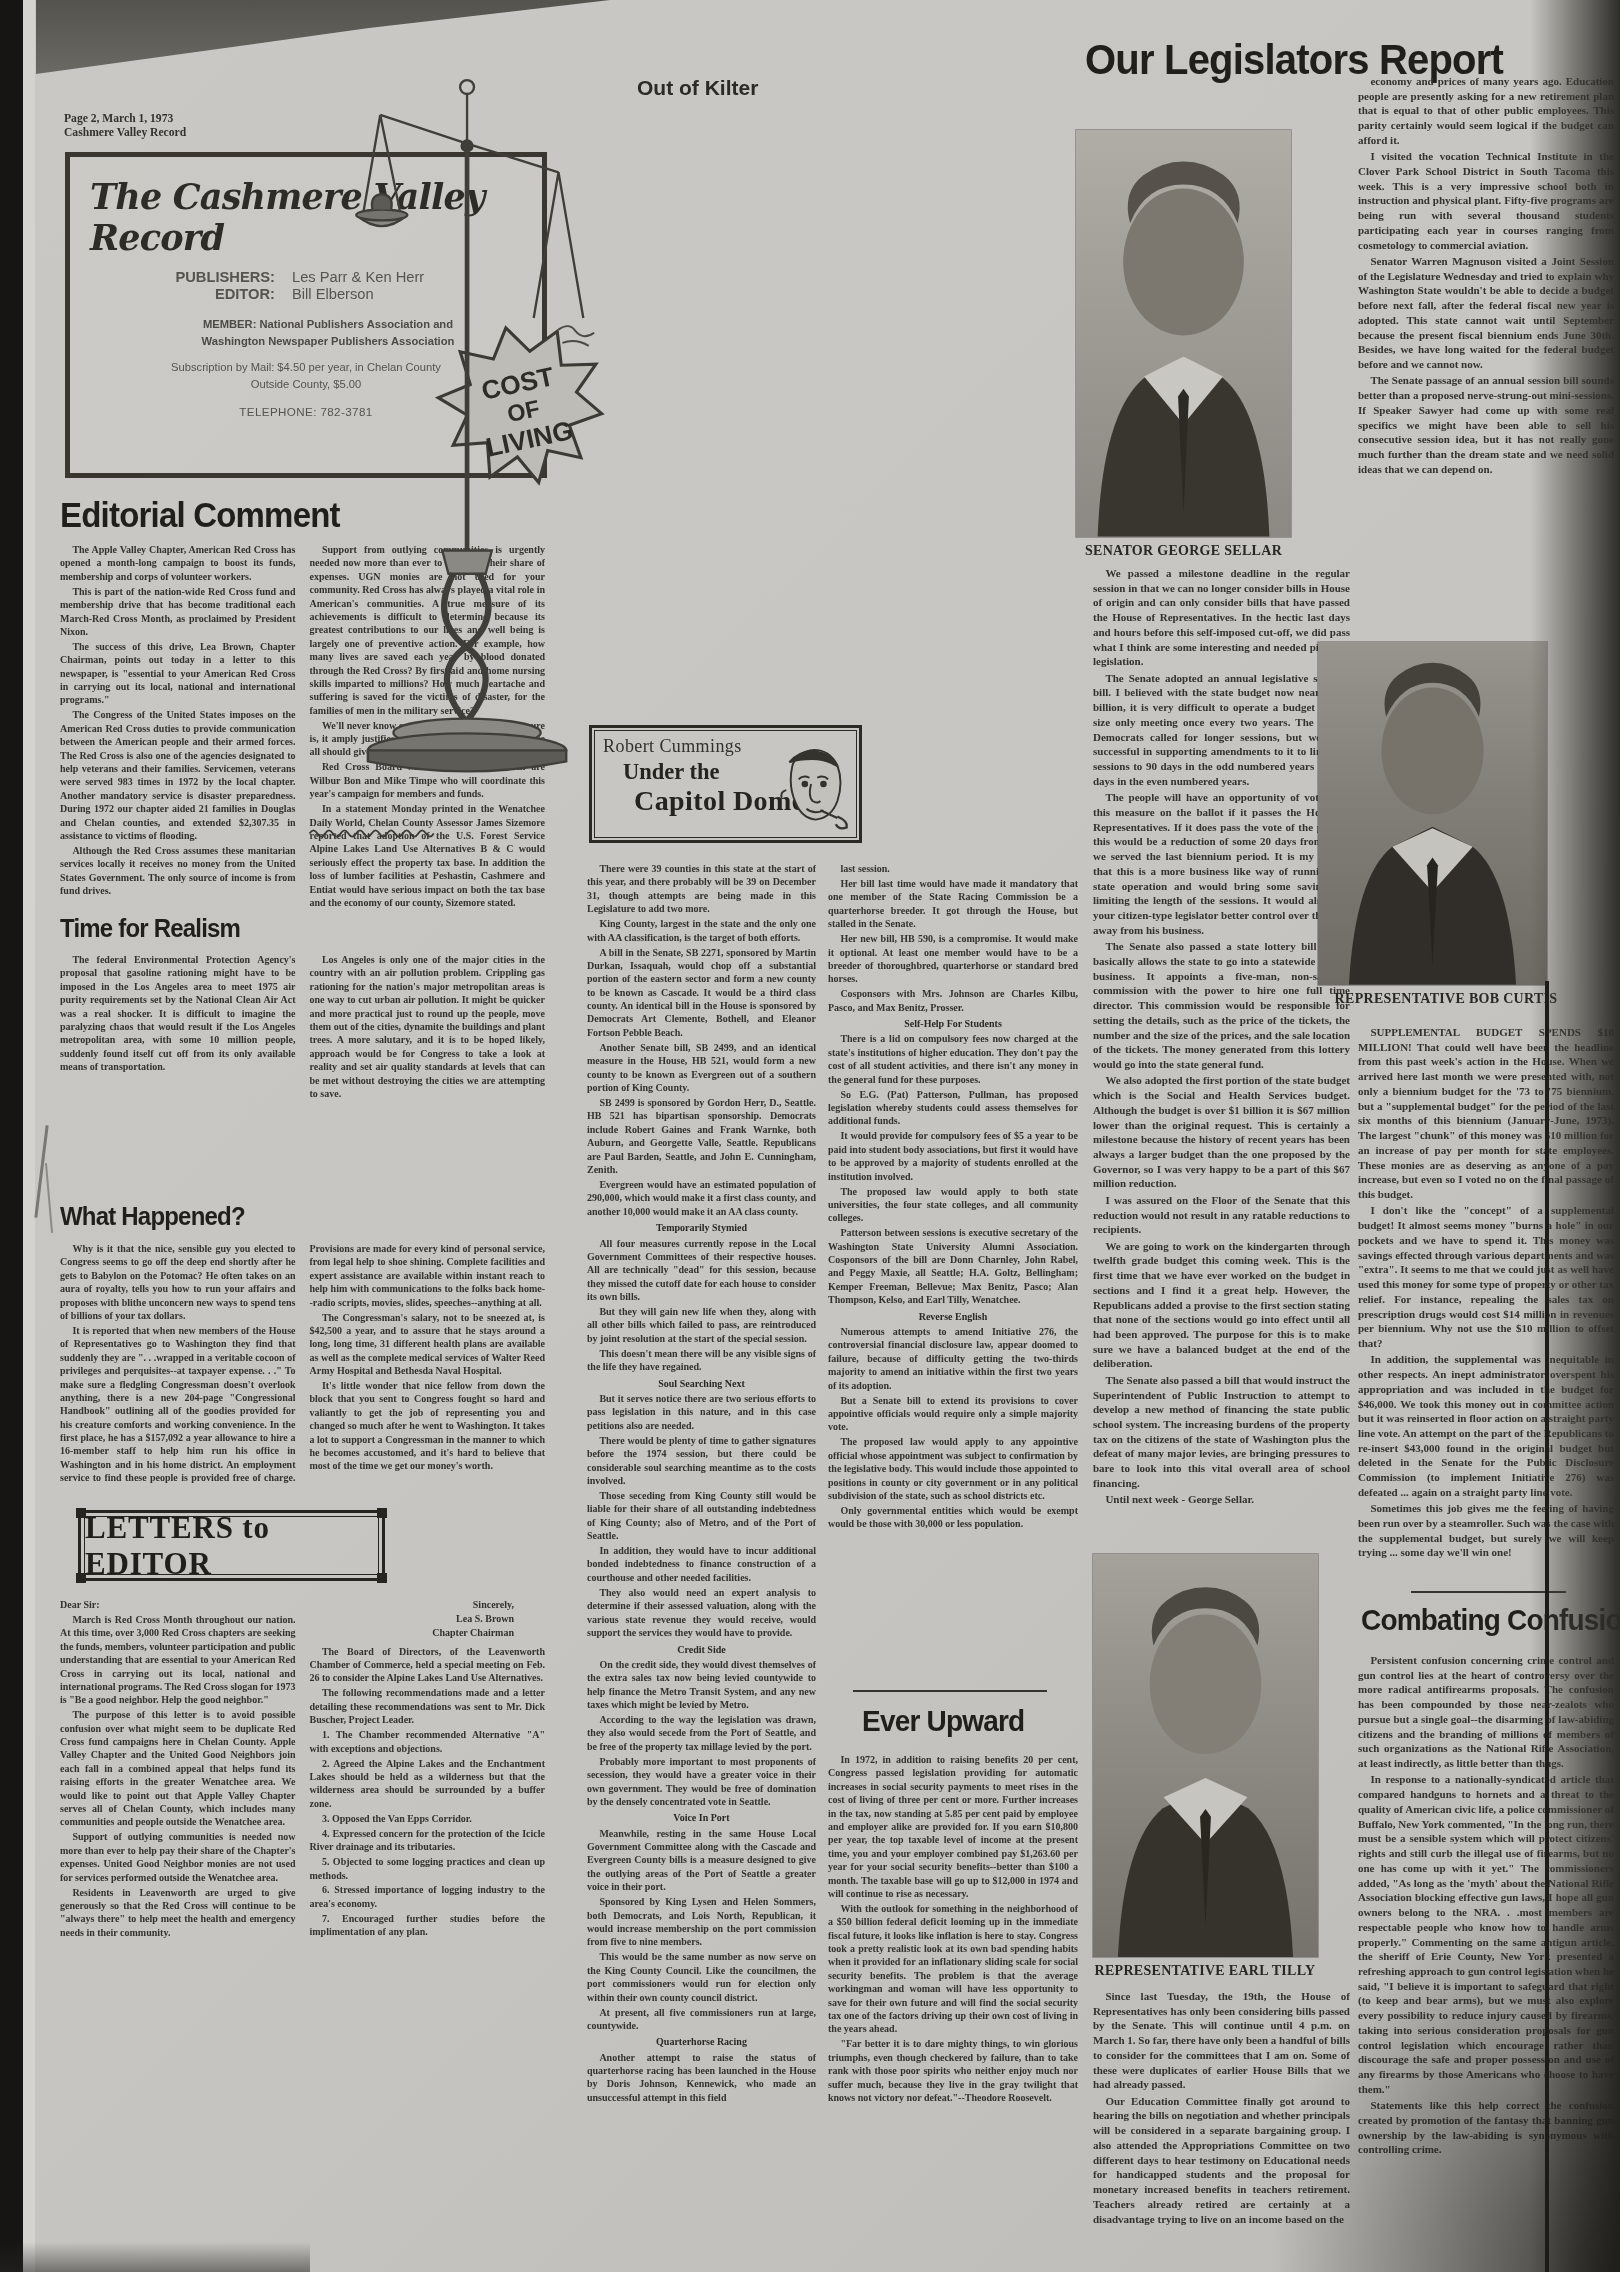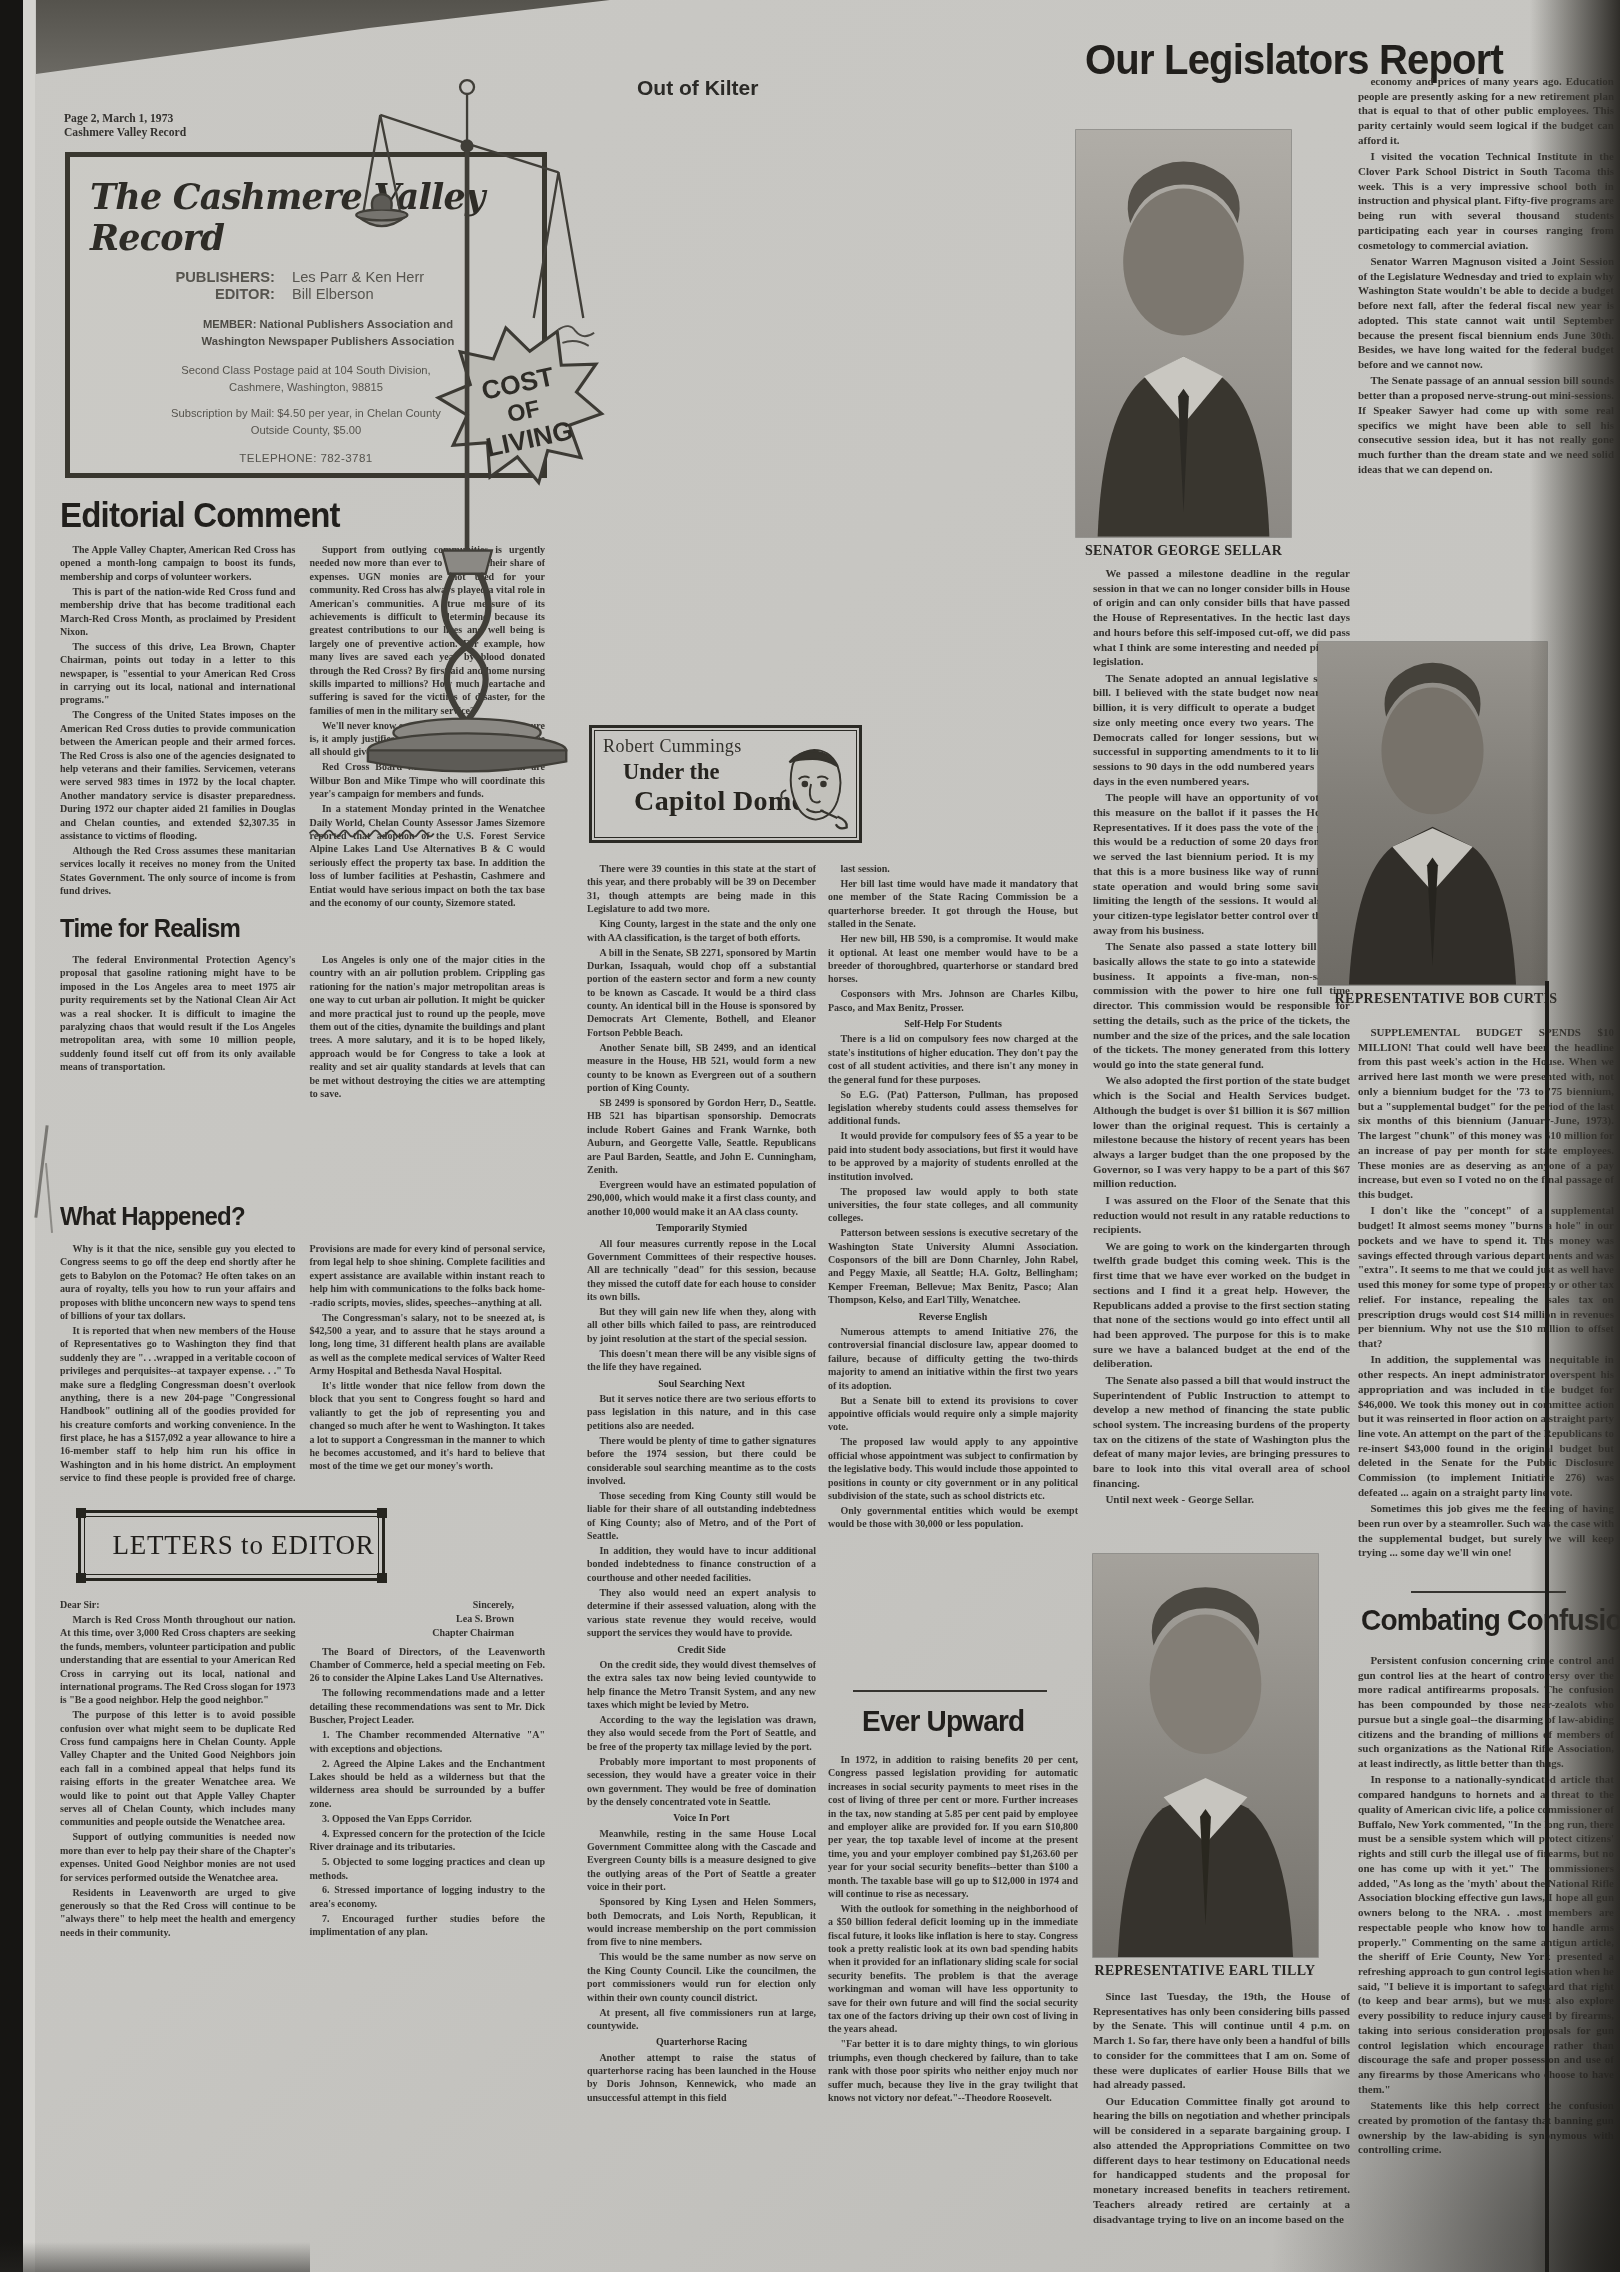--- a/index.html
+++ b/index.html
@@ -32,21 +32,21 @@
   .mast-sans{font-family:"Liberation Sans",sans-serif;color:#56544e;}
   .mrow{display:flex;margin:1.6px 0 0 0;font-size:14.7px;}
   .mrow .lab{width:205px;text-align:right;font-weight:bold;}
   .mrow .val{margin-left:17px;}
   .member{margin-top:14px;text-align:center;font-size:11.2px;font-weight:bold;line-height:1.5;color:#4c4a44;padding-left:44px;}
   .postage{margin-top:12.4px;text-align:center;font-size:11.2px;line-height:1.5;color:#55534d;}
   .phone{margin-top:12.4px;text-align:center;font-size:11.6px;color:#55534d;letter-spacing:0.4px;}
 
   
   #letters-box{position:absolute;left:78px;top:1510px;width:307px;height:71px;border:3.9px solid #26251f;box-sizing:border-box;}
-  #letters-box .inner{position:absolute;inset:3.1px;border:1.6px solid #26251f;display:flex;align-items:center;justify-content:center;font-weight:normal;font-size:27px;letter-spacing:0.8px;color:#211f1c;padding-left:24px;}
+  #letters-box .inner{position:absolute;inset:3.1px;border:1.6px solid #26251f;display:flex;align-items:center;justify-content:center;font-weight:bold;font-size:31px;letter-spacing:0.8px;color:#211f1c;}
   .cnr{position:absolute;width:9.3px;height:9.3px;background:#26251f;}
 
   
   #cummings{position:absolute;left:589px;top:725px;width:273px;height:118px;border:3.1px solid #2b2a25;box-sizing:border-box;}
   #cummings .inner{position:absolute;inset:2.3px;border:1.6px solid #2b2a25;padding:4.7px 7.8px;}
   #cummings .byline{font-size:18px;color:#33312c;letter-spacing:0.4px;}
   #cummings .t1{font-weight:bold;font-size:22.5px;margin:1.6px 0 0 20px;color:#26241f;}
   #cummings .t2{font-weight:bold;font-size:28px;margin:0 0 0 31px;color:#26241f;letter-spacing:0.4px;}
 
   .photo{position:absolute;box-shadow:0 0 0 0.8px rgba(40,38,34,.4);}
@@ -78,24 +78,20 @@
         <span class="lab">PUBLISHERS:</span>
         <span class="val">Les Parr &amp; Ken Herr</span>
       </div>
       <div class="mrow">
         <span class="lab">EDITOR:</span>
         <span class="val">Bill Elberson</span>
       </div>
       <div class="member">
         <div>MEMBER:   National Publishers Association and</div>
         <div>Washington Newspaper Publishers Association</div>
-      </div>
-      <div class="postage">
-        <div>Second Class Postage paid at 104 South Division,</div>
-        <div>Cashmere, Washington, 98815</div>
       </div>
       <div class="postage" style="margin-top:9.3px;">
         <div>Subscription by Mail: $4.50 per year, in Chelan County</div>
         <div>Outside County, $5.00</div>
       </div>
       <div class="phone">TELEPHONE: 782-3781</div>
     </div>
   </div>
 
   <div class="headline" style="position:absolute;left:60px;top:495px;font-size:33px;">Editorial Comment</div>

